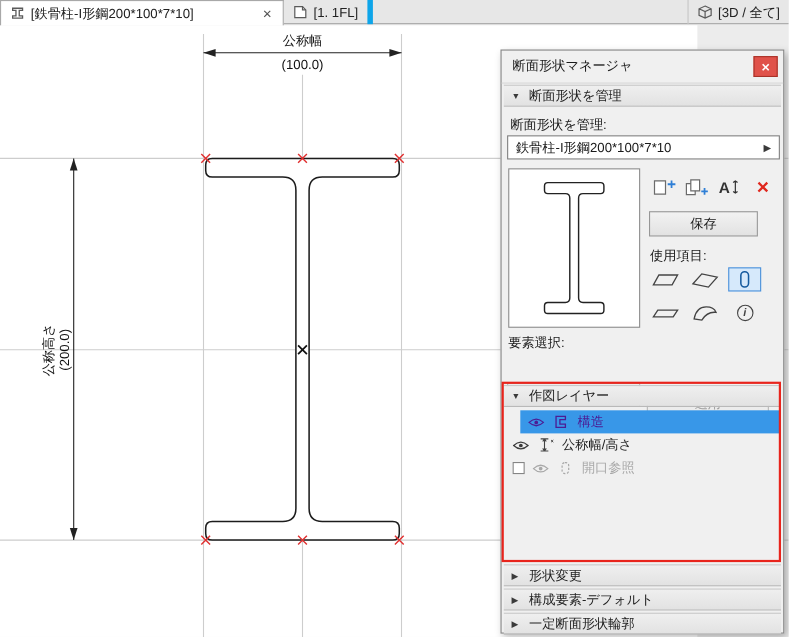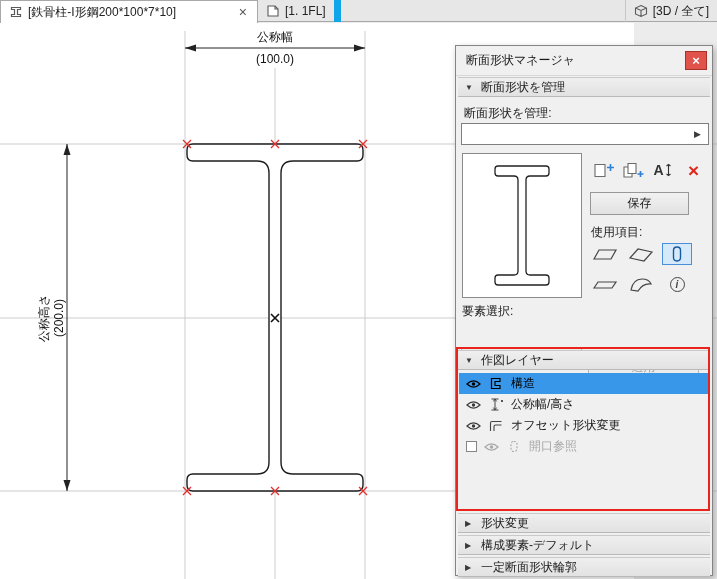--- a/index.html
+++ b/index.html
@@ -11,21 +11,21 @@
   .app { position: relative; width: 717px; height: 579px; }
 
   
   .tabbar {
     position: absolute; top: 0; left: 0; right: 0; height: 22px;
     background: #e7e7e7; border-bottom: 1px solid #a8a8a8;
     display: flex; align-items: flex-start; overflow: visible; z-index: 3;
   }
   .tab {
     display: flex; align-items: center; gap: 5px; padding: 0 8px; height: 22px;
-    border-right: 7px solid #0ea5e9; color: #222; white-space: nowrap; cursor: default;
+    border-right: 5px solid #0ea5e9; color: #222; white-space: nowrap; cursor: default;
   }
   .tab.active {
     width: 258px; height: 23px; background: #fff;
     border: 1px solid #a8a8a8; border-bottom: none; z-index: 4;
   }
   .tab .tab-label { white-space: nowrap; text-align: center; }
   .tab-close { margin-left: auto; font-size: 14px; line-height: 1; color: #555; padding: 0 2px; }
   .tab.push-right { margin-left: auto; border-right: none; border-left: 1px solid #c6c6c6; }
 
   
@@ -89,21 +89,21 @@
   .used-btn.selected { background: #d6e9fb; border-color: #4a90d9; }
   .info-circle {
     width: 15px; height: 15px; border: 1.4px solid #444; border-radius: 50%;
     display: flex; align-items: center; justify-content: center;
     font-size: 10px; font-style: italic; font-weight: bold; color: #444;
   }
 
   
   .pm-rows { position: absolute; left: 3px; right: 3px; top: 327px; }
   .lrow { height: 21px; display: flex; align-items: center; gap: 7px; padding: 0 7px; color: #1a1a1a; }
-  .lrow.selected { background: #3897e8; color: #000000; }
+  .lrow.selected { background: #3897e8; color: #4c1d95; margin-left: 14px; }
   .lrow.disabled { color: #a8a8a8; }
   .lrow .eye, .lrow .licon { color: inherit; flex: 0 0 auto; }
   .lrow:not(.selected):not(.disabled) .eye { color: #3c3c3c; }
   .lrow:not(.selected):not(.disabled) .licon { color: #444; }
   .cbx { width: 11px; height: 11px; background: #fff; border: 1px solid #858585; flex: 0 0 auto; }
   .llabel { white-space: nowrap; }
 
   
   .annotation {
     position: absolute; left: 456px; top: 347px; width: 254px; height: 164px;
@@ -197,20 +197,21 @@
     </div>
 
     <div class="pm-header" style="top:31px;">
       <span class="tri">▼</span>
       <span>断面形状を管理</span>
     </div>
 
     <span class="pm-label" style="left:8px; top:59px;">断面形状を管理:</span>
 
     <div class="pm-dropdown">
+      <span>鉄骨柱-I形鋼200*100*7*10</span>
       <span class="tri">▶</span>
     </div>
 
     <div class="pm-preview">
       <svg width="118" height="143" viewBox="0 0 118 143">
         <path d="M32 15 Q32 12 35 12 L83 12 Q86 12 86 15 L86 19 Q86 22 83 22 L67 22 Q63 22 63 26
                  L63 117 Q63 121 67 121 L83 121 Q86 121 86 124 L86 128 Q86 131 83 131 L35 131
                  Q32 131 32 128 L32 124 Q32 121 35 121 L51 121 Q55 121 55 117 L55 26 Q55 22 51 22
                  L35 22 Q32 22 32 19 Z" fill="none" stroke="#222" stroke-width="1.3"></path>
       </svg>
@@ -307,30 +308,20 @@
           <path d="M1 5 Q8 -1.5 15 5 Q8 11.5 1 5 Z" fill="none" stroke="currentColor" stroke-width="1.2"></path>
             <circle cx="8" cy="5" r="1.8" fill="currentColor"></circle>
         </svg>
         <svg class="licon" width="16" height="13" viewBox="0 0 16 13">
           <path d="M7 1 V12 M3.5 1 H10.5 M3.5 12 H10.5 M7 1 L5.4 3.4 M7 1 L8.6 3.4 M7 12 L5.4 9.6 M7 12 L8.6 9.6" fill="none" stroke="currentColor" stroke-width="1"></path>
           <path d="M13 2 L15 4 M15 2 L13 4" stroke="currentColor" stroke-width=".9"></path>
         </svg>
         <span class="llabel">公称幅/高さ</span>
       </div>
 
-      <div class="lrow">
-        <svg class="eye" width="15" height="10" viewBox="0 0 16 10">
-          <path d="M1 5 Q8 -1.5 15 5 Q8 11.5 1 5 Z" fill="none" stroke="currentColor" stroke-width="1.2"></path>
-            <circle cx="8" cy="5" r="1.8" fill="currentColor"></circle>
-        </svg>
-        <svg class="licon" width="16" height="13" viewBox="0 0 16 13">
-          <path d="M2.5 12 V4 Q2.5 2.5 4 2.5 H13.5 M6 12 V7.5 Q6 6 7.5 6 H13.5" fill="none" stroke="currentColor" stroke-width="1.1"></path>
-        </svg>
-        <span class="llabel">オフセット形状変更</span>
-      </div>
 
       <div class="lrow disabled">
         <span class="cbx"></span>
         <svg class="eye" width="15" height="10" viewBox="0 0 16 10">
           <path d="M1 5 Q8 -1.5 15 5 Q8 11.5 1 5 Z" fill="none" stroke="currentColor" stroke-width="1.2"></path>
             <circle cx="8" cy="5" r="1.8" fill="currentColor"></circle>
         </svg>
         <svg class="licon" width="16" height="13" viewBox="0 0 16 13">
           <rect x="5" y="1.5" width="6" height="10" rx="2.6" fill="none" stroke="currentColor" stroke-width="1.1" stroke-dasharray="2 1.5"></rect>
         </svg>

